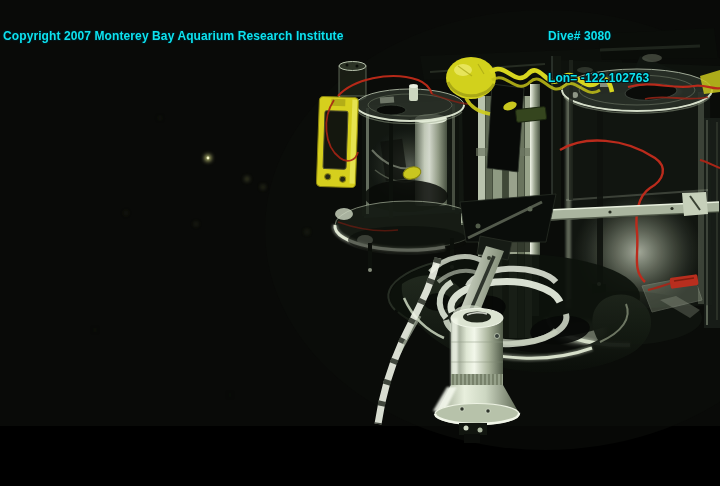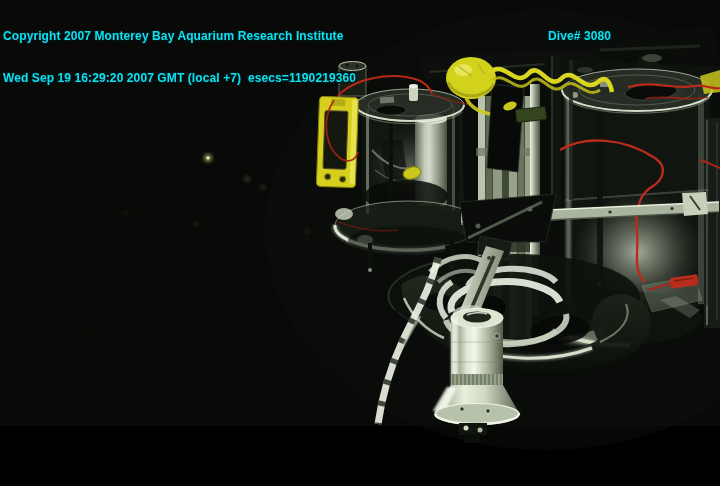--- a/index.html
+++ b/index.html
@@ -320,24 +320,24 @@
 
   <g fill="none">
     <path d="M438,258 C430,290 416,312 402,342 C391,366 382,396 378,424" stroke="#eff4e8" stroke-width="7" opacity=".9"></path>
     <path d="M438,258 C430,290 416,312 402,342 C391,366 382,396 378,424" stroke="#272d23" stroke-width="7.5" stroke-dasharray="5 17" opacity=".85"></path>
     <path d="M420,316 C412,330 405,342 400,352" stroke="#c9d3bd" stroke-width="3" opacity=".55"></path>
   </g>
 </svg>
 
   <div class="ovl tl">
     <div>Copyright 2007 Monterey Bay Aquarium Research Institute</div>
-    <div>Wed Sep 19 16:29:20 2007 GMT (local +7)  esecs=1190219360</div>
   </div>
 
   <div class="ovl tr">
     <div>Dive# 3080</div>
+    <div>Lon= -122.102763</div>
   </div>
 
   <div class="ovl bl">
     
   </div>
 
 </div>
 
 </body></html>

